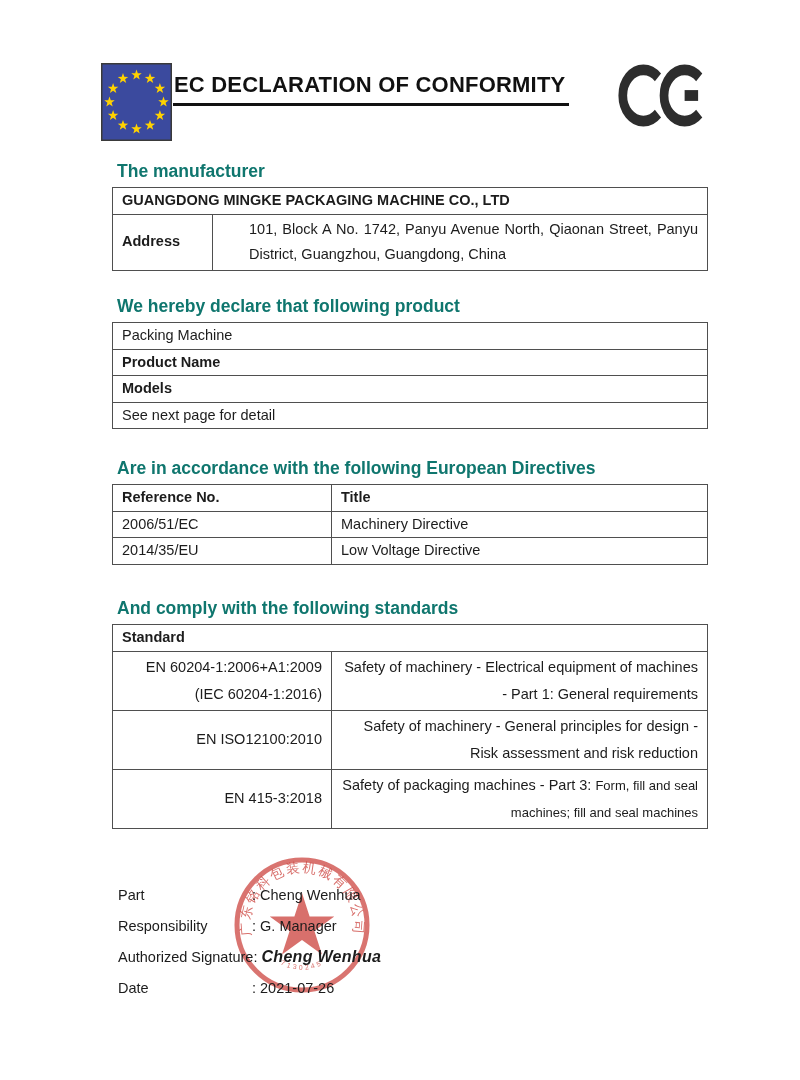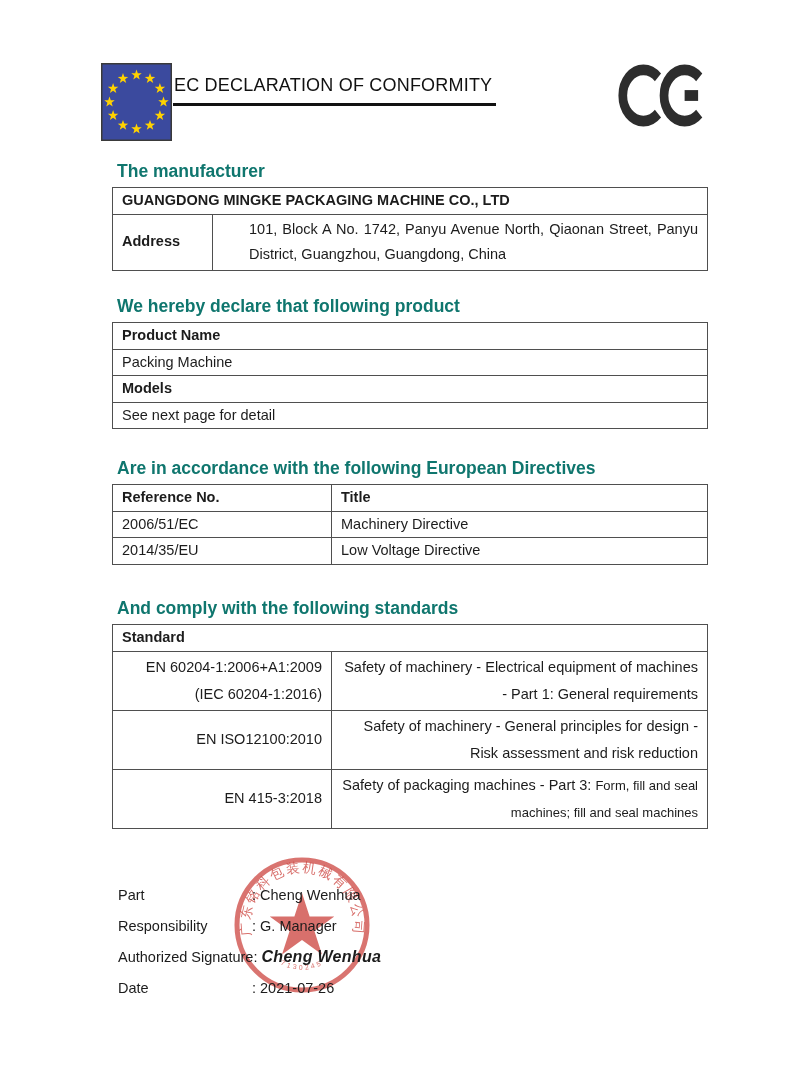--- a/index.html
+++ b/index.html
@@ -4,21 +4,21 @@
 <style>
   html,body{margin:0;padding:0;background:#ffffff;}
   .page{
     position:relative;width:800px;height:1080px;background:#ffffff;
     font-family:"Liberation Sans","DejaVu Sans",sans-serif;color:#1c1c1c;overflow:hidden;
   }
   
   .flag{position:absolute;left:101px;top:63px;}
   .title{
     position:absolute;left:173px;top:70px;margin:0;
-    font-size:18px;line-height:30px;font-weight:400;letter-spacing:.2px;color:#111;
+    font-size:22px;line-height:30px;font-weight:700;letter-spacing:.2px;color:#111;
     border-bottom:3.5px solid #111;padding:0 4px 3px 1px;white-space:nowrap;
   }
   .ce{position:absolute;left:618px;top:64px;}
   
   .sec{position:absolute;left:100px;width:590px;}
   .sec h2{margin:0 0 6px 17px;font-size:17.5px;line-height:20px;font-weight:700;color:#0f766e;}
   .sec-manufacturer{top:161px;}
   .sec-product{top:296px;}
   .sec-directives{top:458px;}
   .sec-standards{top:598px;}
@@ -96,24 +96,24 @@
       </tr>
     </tbody>
       </table>
   </section>
 
   <section class="sec sec-product">
     <h2>We hereby declare that following product</h2>
     <table>
       <tbody>
           <tr>
+        <td>Packing Machine</td>
+      </tr>
+      <tr>
         <td class="b">Product Name</td>
-      </tr>
-      <tr>
-        <td>Packing Machine</td>
       </tr>
       <tr>
         <td class="b">Models</td>
       </tr>
       <tr>
         <td>See next page for detail</td>
       </tr>
     </tbody>
       </table>
   </section>

